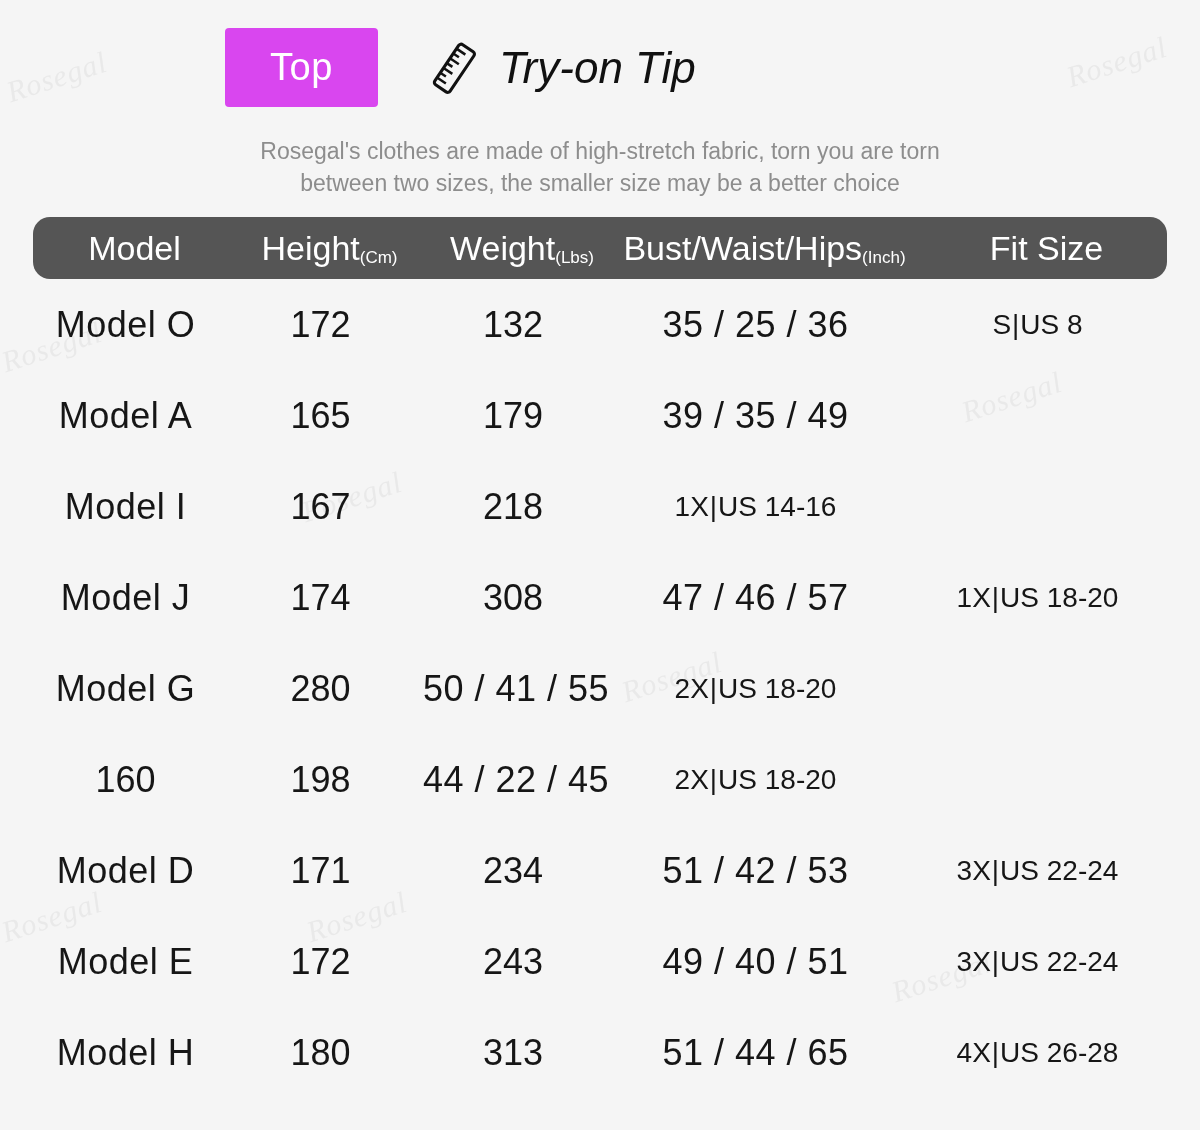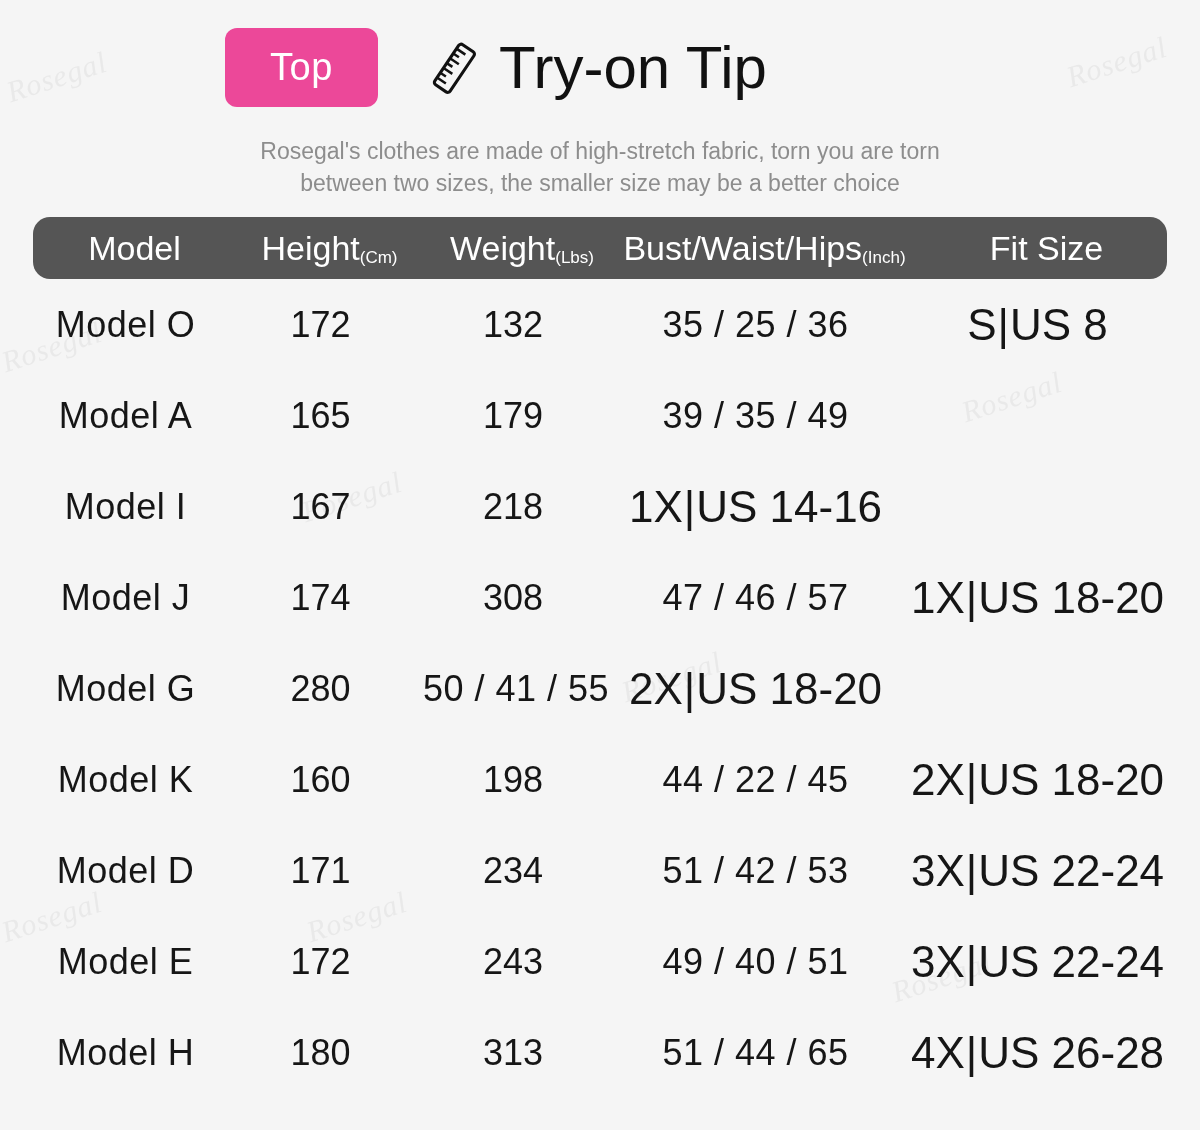--- a/index.html
+++ b/index.html
@@ -42,22 +42,22 @@
     display: flex;
     align-items: center;
     justify-content: flex-start;
     padding-left: 225px;
     height: 135px;
     box-sizing: border-box;
   }
   .top-badge {
     width: 153px;
     height: 79px;
-    background: #ec4899;
-    border-radius: 12px;
+    background: #d946ef;
+    border-radius: 4px;
     display: flex;
     align-items: center;
     justify-content: center;
     color: #ffffff;
     font-size: 38px;
     font-weight: 400;
     letter-spacing: 0.5px;
     flex: 0 0 auto;
   }
   .tip-wrap {
@@ -66,24 +66,25 @@
     margin-left: 45px;
     gap: 14px;
   }
   .ruler-icon {
     width: 62px;
     height: 62px;
     flex: 0 0 auto;
     display: block;
   }
   .tip-text {
-    font-size: 60px;
+    font-size: 44px;
     color: #111111;
     letter-spacing: 0px;
     white-space: nowrap;
+    font-style: italic;
   }
 
   
   .subtitle {
     position: relative;
     z-index: 2;
     text-align: center;
     color: #8d8d8d;
     font-size: 23px;
     line-height: 32px;
@@ -137,21 +138,21 @@
     white-space: nowrap;
     line-height: 1;
   }
   .td.model {
     letter-spacing: 0.5px;
   }
   .td.bwh {
     letter-spacing: 0.5px;
   }
   .td.fit {
-    font-size: 44px;
+    font-size: 28px;
     letter-spacing: 0px;
   }
   .td.fit .bar {
     font-weight: 300;
     padding: 0 1px;
   }
 </style>
 </head>
 <body>
 
@@ -228,21 +229,20 @@
         <div class="td bwh">47 / 46 / 57</div>
         <div class="td fit"><span>1X</span><span class="bar">|</span><span>US 18-20</span></div>
       </div>
       <div class="trow">
         <div class="td model">Model G</div>
         <div class="td weight">280</div>
         <div class="td bwh">50 / 41 / 55</div>
         <div class="td fit"><span>2X</span><span class="bar">|</span><span>US 18-20</span></div>
       </div>
       <div class="trow">
-        <div class="td model">Model K</div>
         <div class="td height">160</div>
         <div class="td weight">198</div>
         <div class="td bwh">44 / 22 / 45</div>
         <div class="td fit"><span>2X</span><span class="bar">|</span><span>US 18-20</span></div>
       </div>
       <div class="trow">
         <div class="td model">Model D</div>
         <div class="td height">171</div>
         <div class="td weight">234</div>
         <div class="td bwh">51 / 42 / 53</div>

